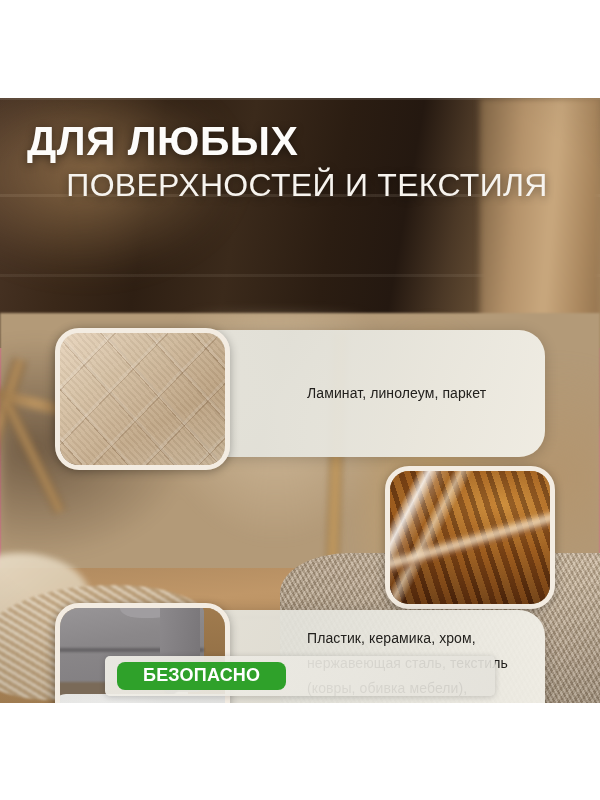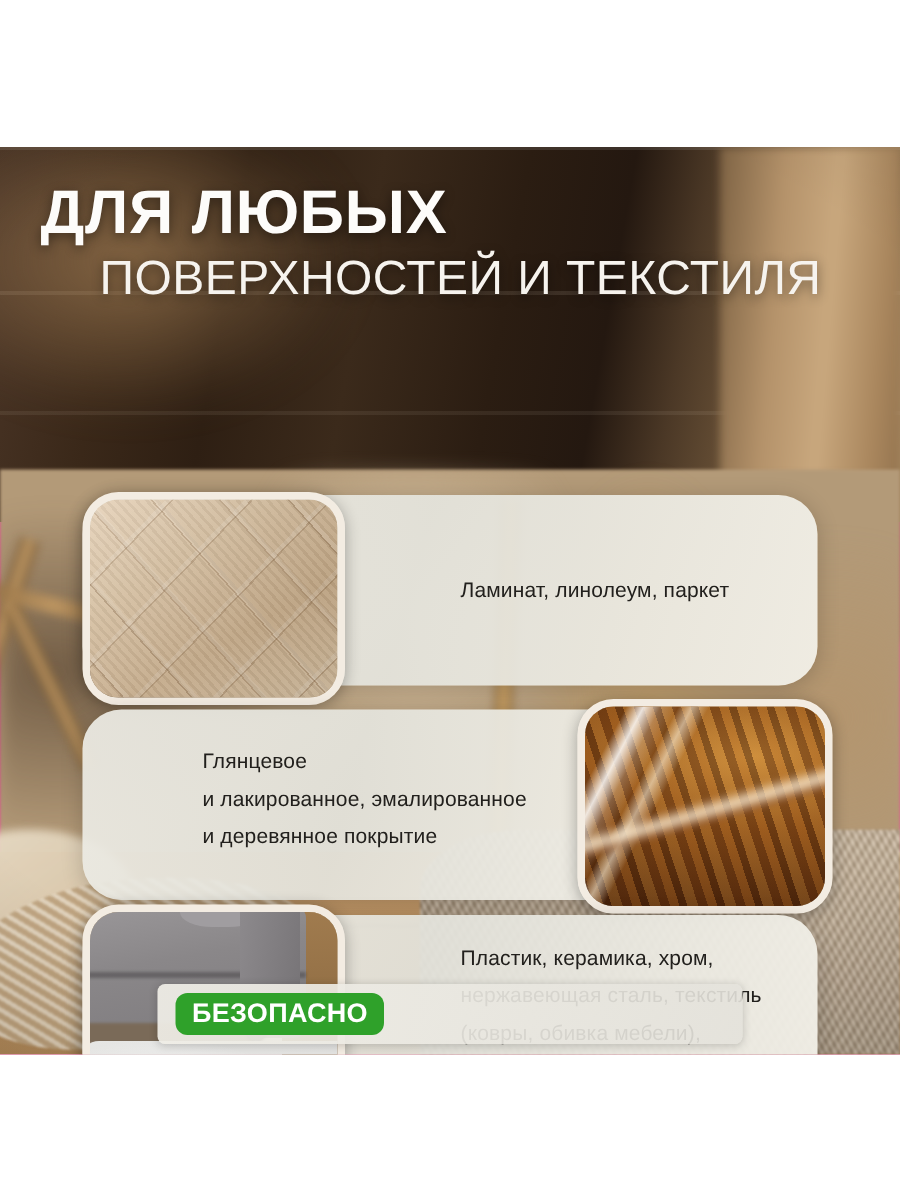--- a/index.html
+++ b/index.html
@@ -230,21 +230,21 @@
   #text3{left:252px;top:16px;}
 
   
   #safebar{
     position:absolute;left:105px;top:558px;width:390px;height:40px;
     background:linear-gradient(100deg,rgba(240,238,231,.93),rgba(228,226,219,.90));
     border-radius:5px;display:flex;align-items:center;
     box-shadow:0 1px 6px rgba(0,0,0,.18);
   }
   #safepill{
-    margin-left:12px;padding:3px 11px 4px;border-radius:8px;
+    margin-left:12px;padding:3px 26px 4px;border-radius:8px;
     background:#2fa12a;color:#ffffff;font-weight:bold;font-size:18px;
     letter-spacing:.2px;line-height:21px;white-space:nowrap;
   }
   #safetext{
     margin-left:12px;color:#1d1b19;font-weight:bold;font-size:16px;
     letter-spacing:.1px;white-space:nowrap;
   }
 </style>
 </head>
 <body>
@@ -275,25 +275,20 @@
       <div class="h-l2">ПОВЕРХНОСТЕЙ И ТЕКСТИЛЯ</div>
     </div>
 
     <div class="card" id="card1">
       <div class="card-text" id="text1">Ламинат, линолеум, паркет</div>
     </div>
     <div class="thumb" id="thumb1">
       <div class="parquet"></div>
     </div>
 
-    <div class="card" id="card2">
-      <div class="card-text" id="text2">Глянцевое
-и лакированное, эмалированное
-и деревянное покрытие</div>
-    </div>
     <div class="thumb" id="thumb2">
       <div class="gloss"></div>
     </div>
 
     <div class="card" id="card3">
       <div class="card-text" id="text3">Пластик, керамика, хром,
 нержавеющая сталь, текстиль
 (ковры, обивка мебели),
 кафельная плитка</div>
     </div>

